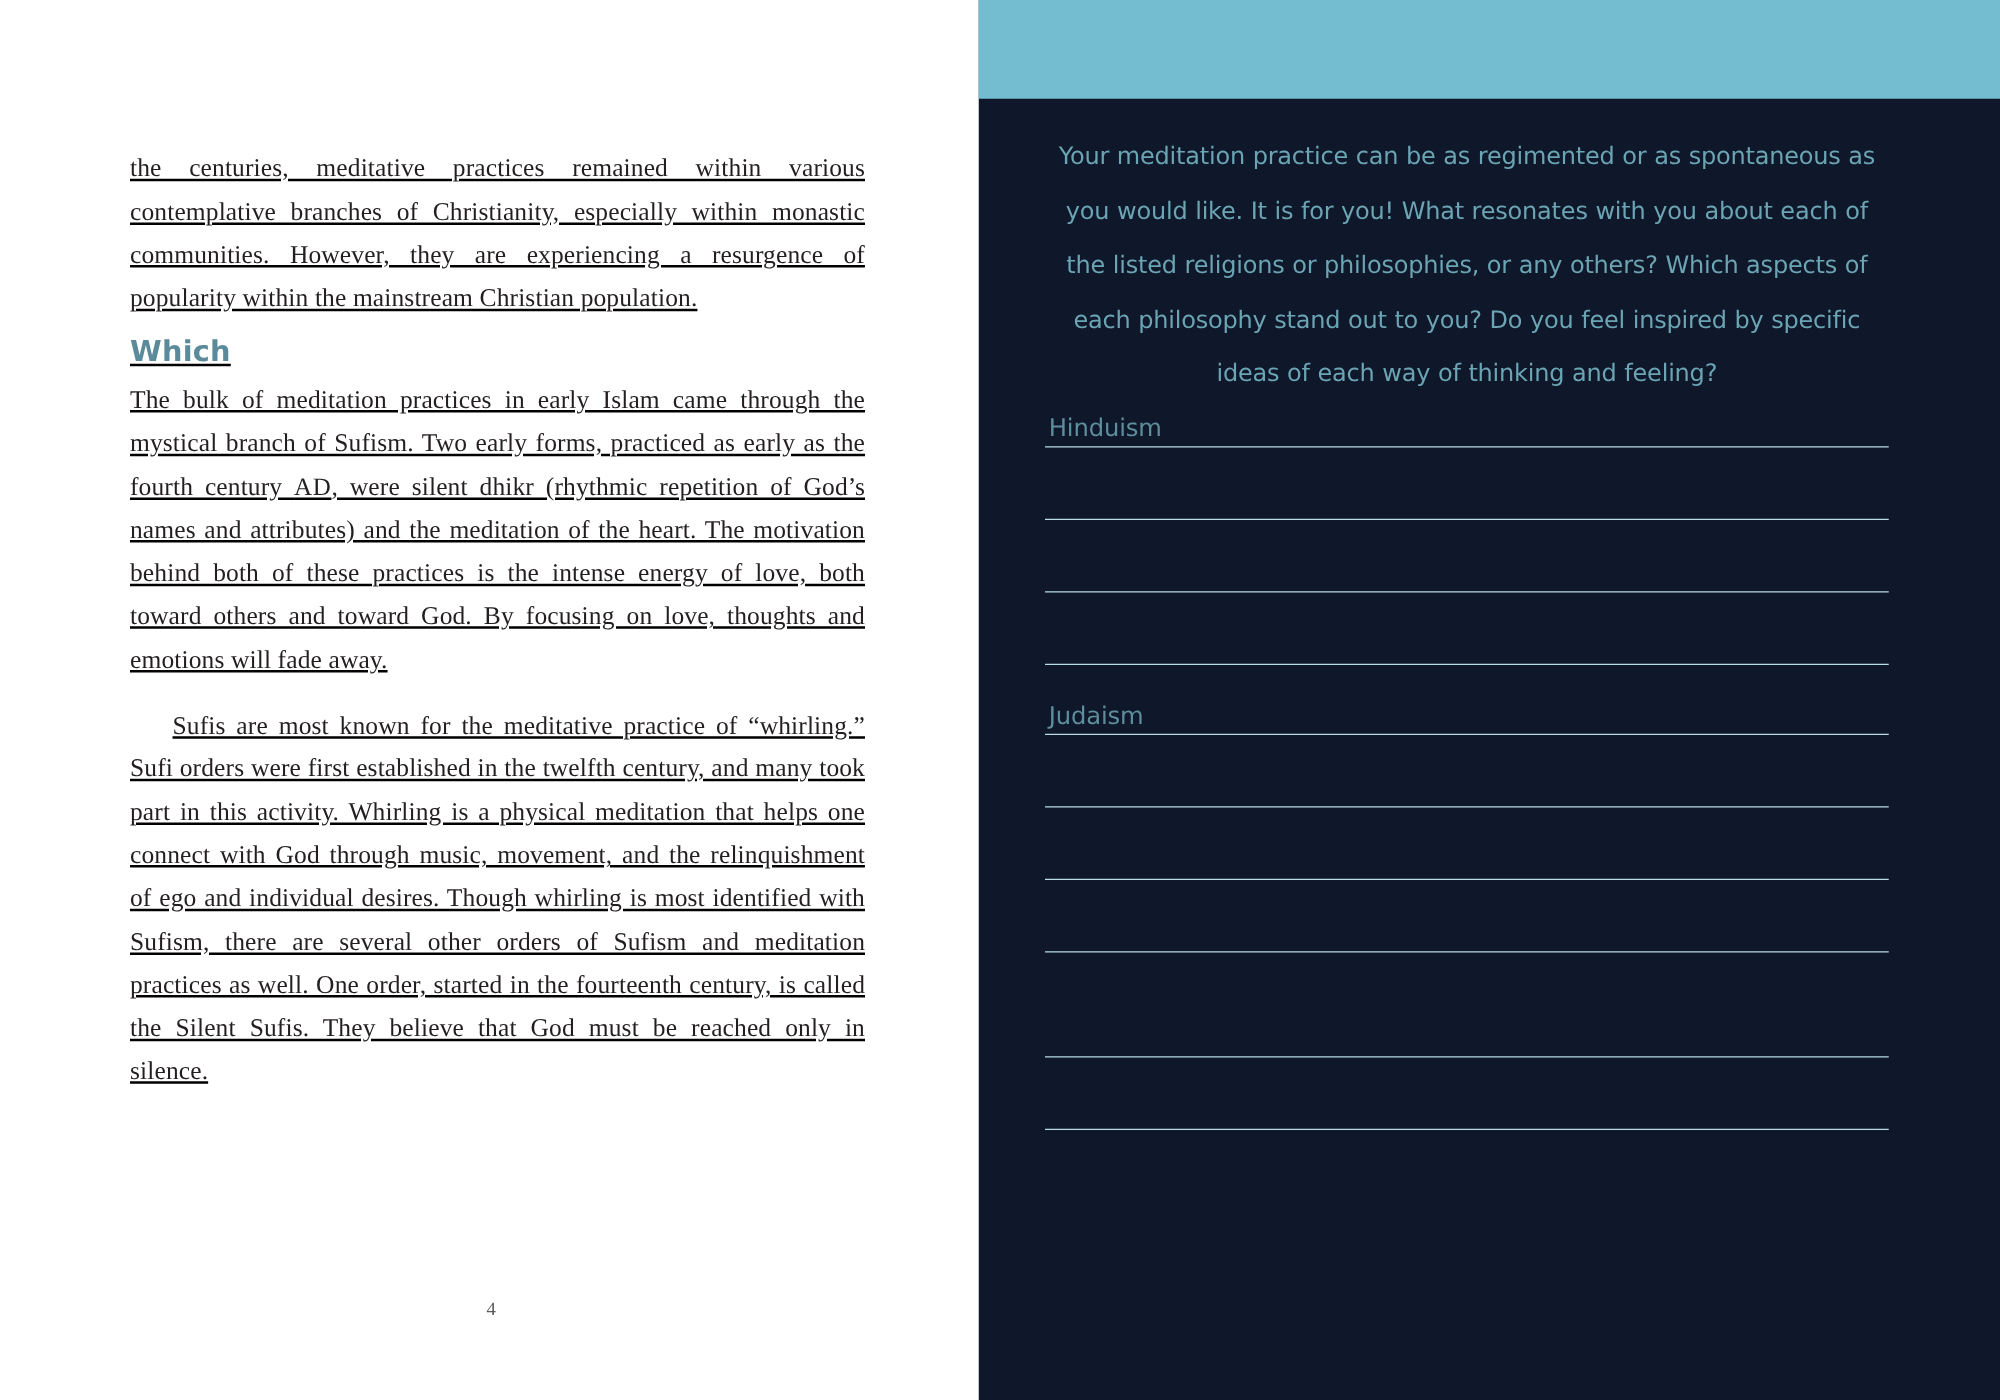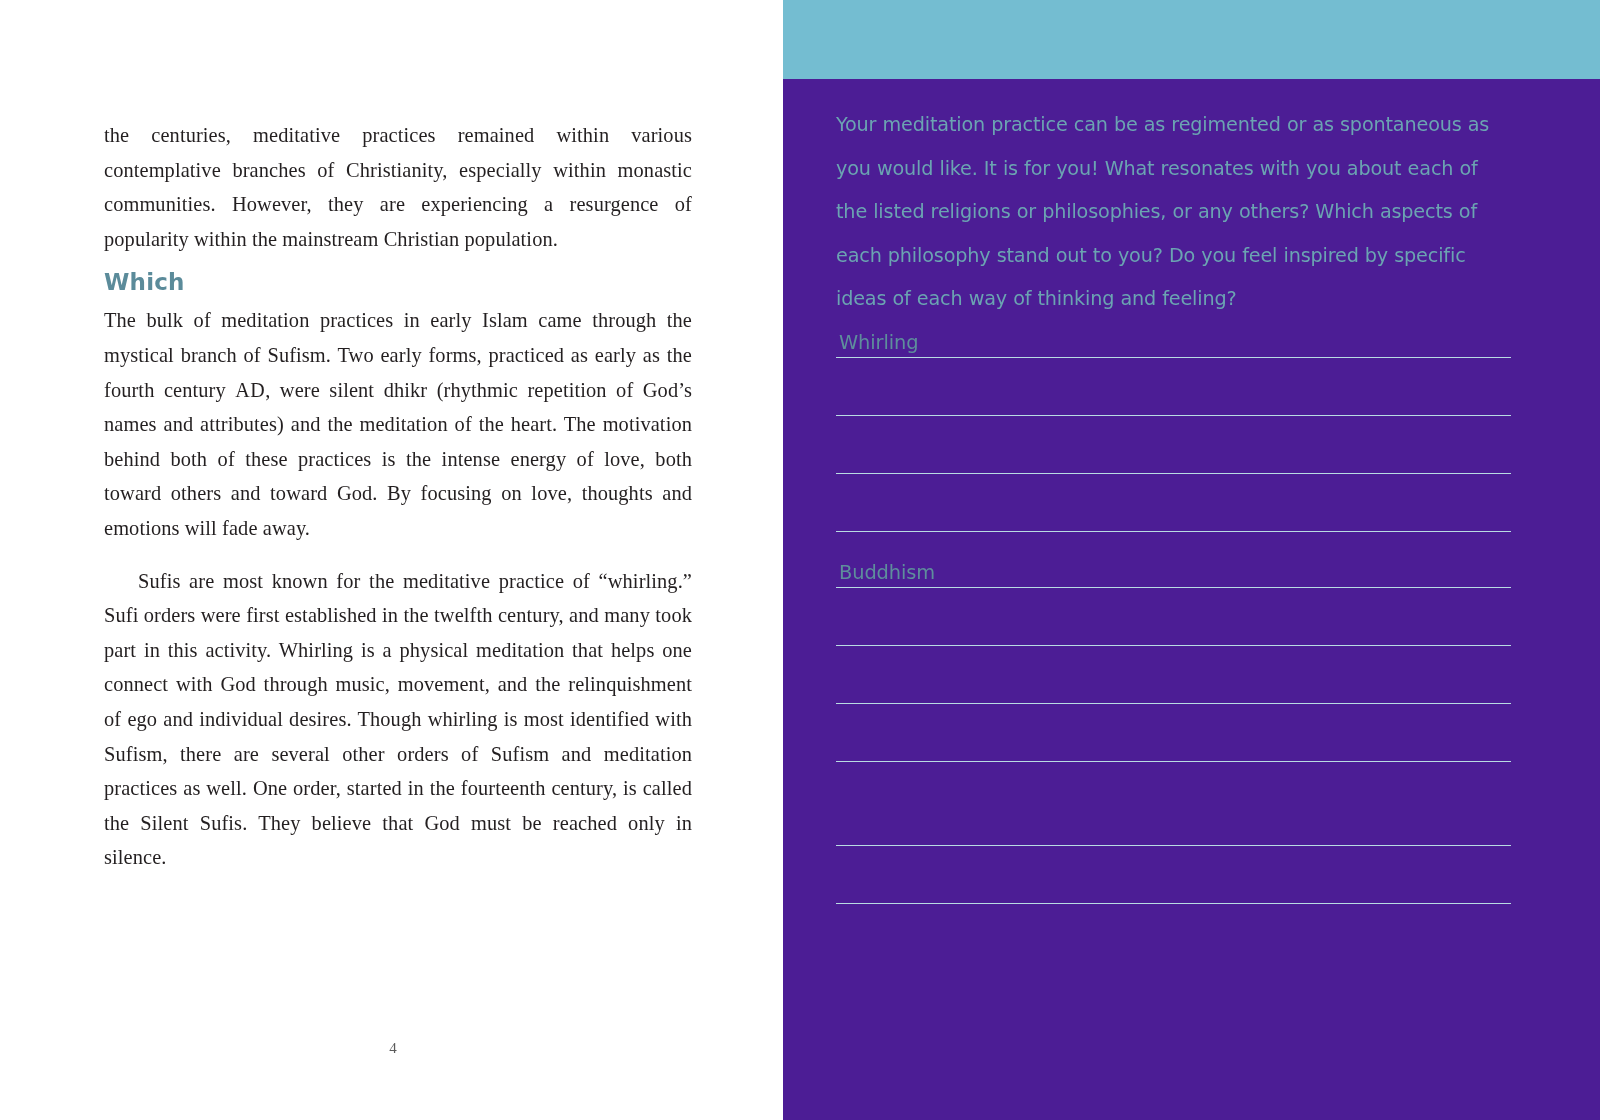--- a/index.html
+++ b/index.html
@@ -30,20 +30,21 @@
     width: 783px;
     height: 1120px;
     background: #ffffff;
   }
 
   .left-body {
     position: absolute;
     left: 104px;
     top: 118px;
     width: 588px;
+    text-decoration: underline;
   }
 
   .para {
     margin: 0 0 0 0;
     font-family: "Liberation Serif", "DejaVu Serif", serif;
     font-size: 20.4px;
     line-height: 34.6px;
     color: #231f20;
     text-align: justify;
     text-justify: inter-word;
@@ -83,21 +84,22 @@
   }
   .folio-left  { left: 363px; top: 1040px; }
 
   
   .page-right {
     position: absolute;
     left: 783px;
     top: 0;
     width: 817px;
     height: 1120px;
-    background: #4c1d95;
+    background: #0f172a;
+    text-align: center;
   }
 
   .header-band {
     position: absolute;
     left: 0;
     top: 0;
     width: 817px;
     height: 79px;
     background: #74bdd1;
   }
@@ -182,30 +184,30 @@
 
     <div class="header-band"></div>
 
     <div class="prompt-block">
       <p class="prompt-text">Your meditation practice can be as regimented or as spontaneous as you would like. It is for you! What resonates with you about each of the listed religions or philosophies, or any others? Which aspects of each philosophy stand out to you? Do you feel inspired by specific ideas of each way of thinking and feeling?</p>
     </div>
 
     <div class="journal">
         <div class="jsection">
           <div class="jline labelled">
-            <span class="jlabel">Whirling</span>
+            <span class="jlabel">Hinduism</span>
           </div>
           <div class="jline"></div>
           <div class="jline"></div>
           <div class="jline"></div>
         </div>
         <div class="jsection">
           <div class="spacer-top"></div>
           <div class="jline labelled">
-            <span class="jlabel">Buddhism</span>
+            <span class="jlabel">Judaism</span>
           </div>
           <div class="jline"></div>
           <div class="jline"></div>
           <div class="jline"></div>
         </div>
         <div class="jsection">
           <div class="spacer-top"></div>
           <div class="jline"></div>
           <div class="jline"></div>
         </div>

